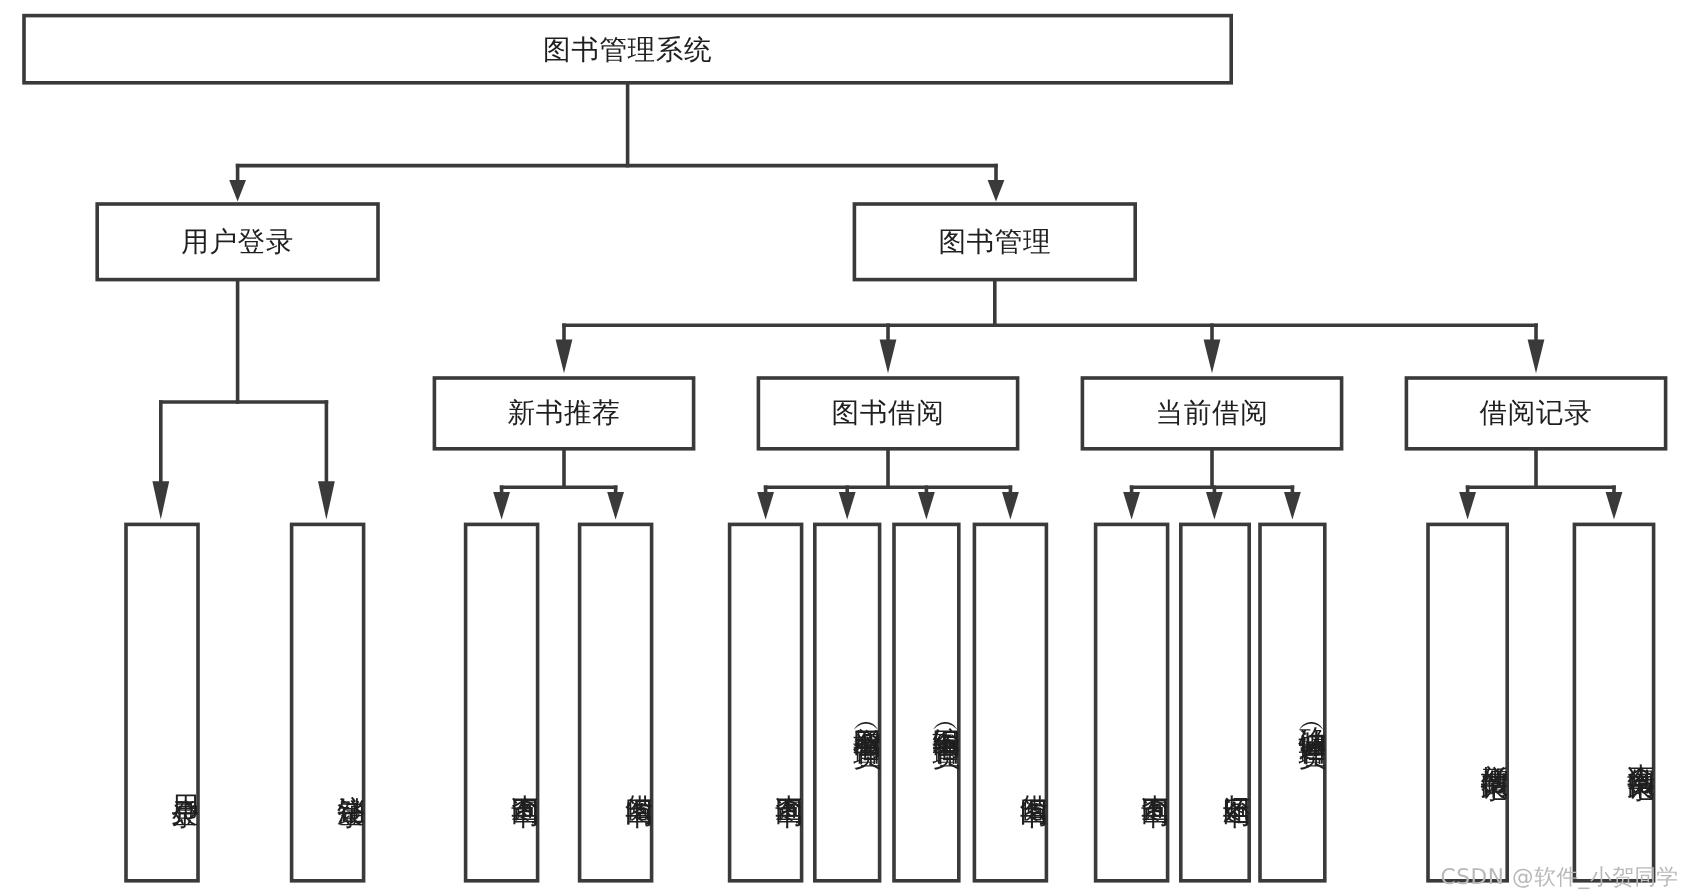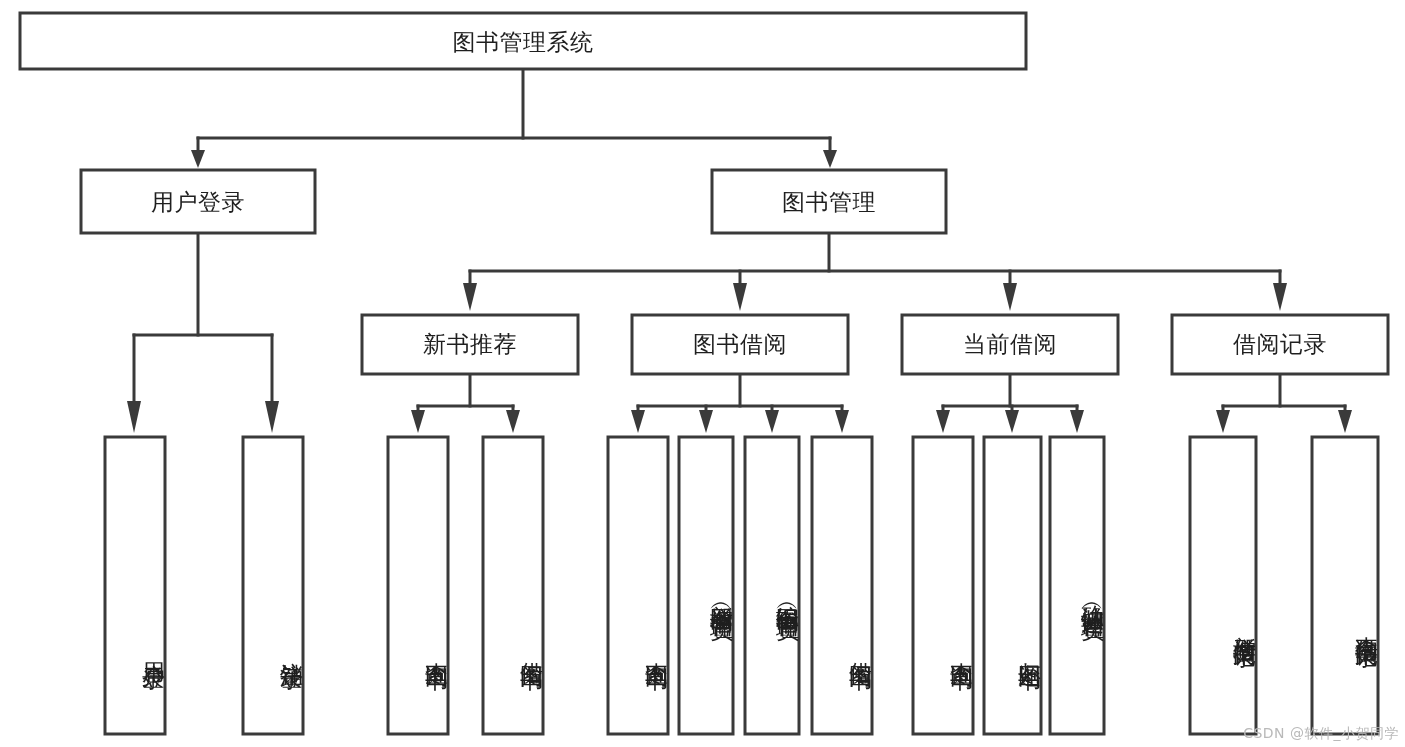--- a/index.html
+++ b/index.html
@@ -64,21 +64,21 @@
     justify-content: center;
     white-space: nowrap;
     pointer-events: none;
     user-select: none;
   }
   .watermark {
     position: absolute;
     right: 6px;
     bottom: 4px;
     font-family: "DejaVu Sans", "Liberation Sans", sans-serif;
-    font-size: 14px;
+    font-size: 18px;
     color: #b9b9b9;
     white-space: nowrap;
     letter-spacing: 0.5px;
   }
 </style>
 </head>
 <body>
 
 <div id="diagram-root">
 

